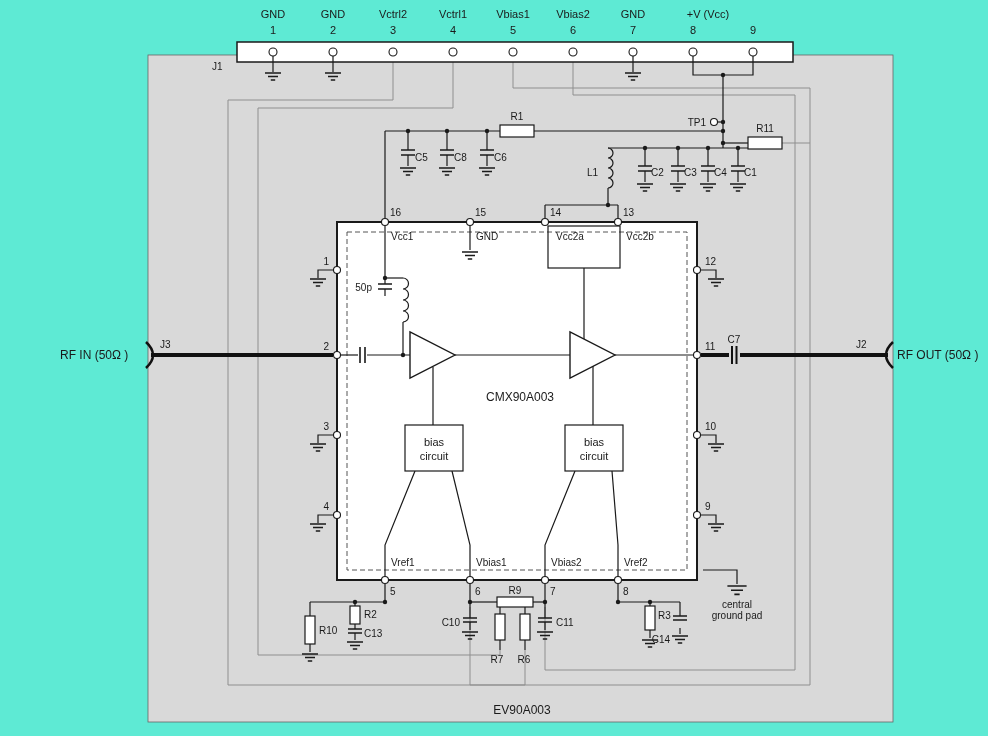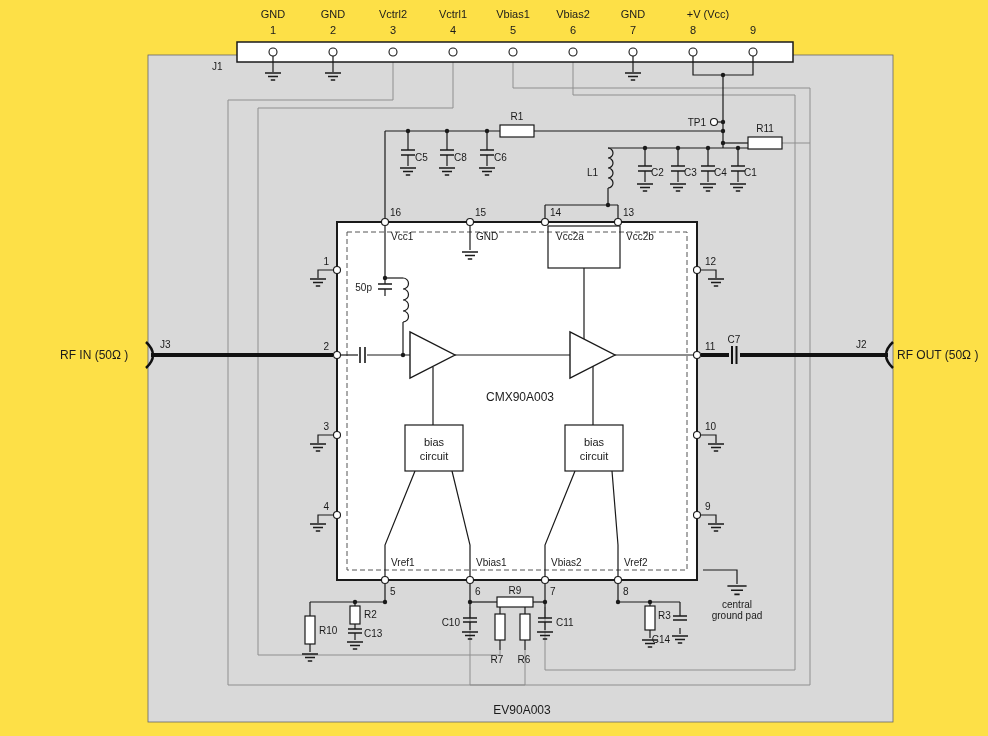--- a/index.html
+++ b/index.html
@@ -1,16 +1,16 @@
 <!DOCTYPE html>
 <html><head>
 <meta charset="utf-8">
 <style>
   html,body{margin:0;padding:0;background:#ffffff;}
-  .canvas{position:relative;width:988px;height:736px;background:#fde047;font-family:"Liberation Sans",sans-serif;overflow:hidden;}
+  .canvas{position:relative;width:988px;height:736px;background:#5eead4;font-family:"Liberation Sans",sans-serif;overflow:hidden;}
   svg{position:absolute;left:0;top:0;}
   text{font-family:"Liberation Sans",sans-serif;fill:#1a1a1a;}
   .t11{font-size:11px;}
   .t10{font-size:10px;}
   .t12{font-size:12px;}
   .wire{stroke:#1a1a1a;stroke-width:1.2;fill:none;}
   .wire-thick{stroke:#111;stroke-width:4;fill:none;}
   .route{stroke:#8f8f8f;stroke-width:1;fill:none;}
   .comp{fill:#ffffff;stroke:#1a1a1a;stroke-width:1.2;}
   .cap{stroke:#1a1a1a;stroke-width:1.6;fill:none;}

